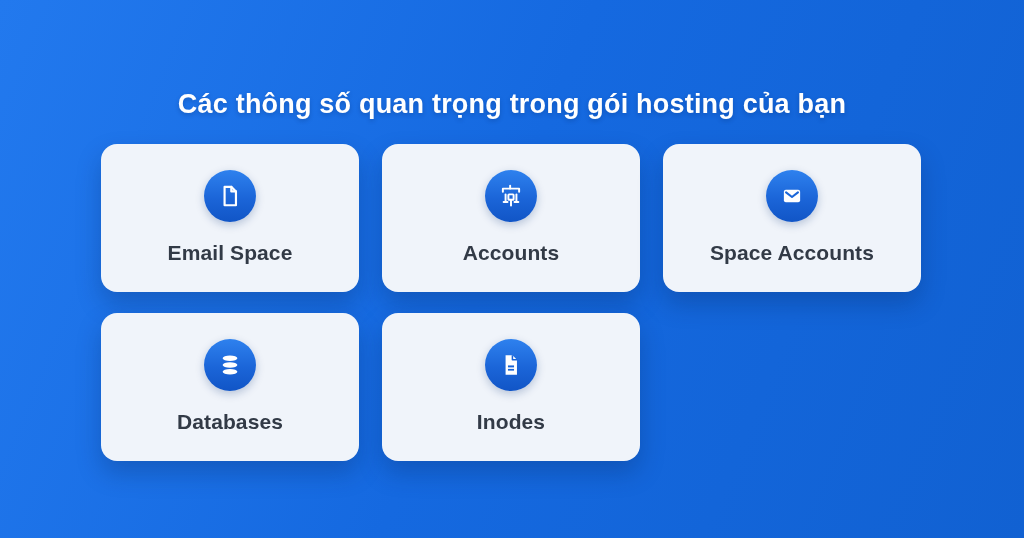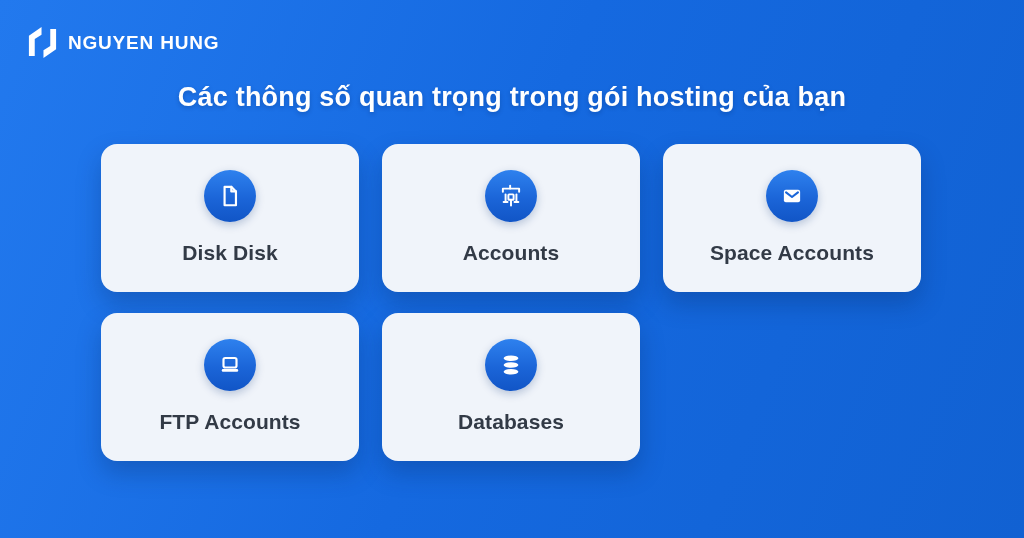--- a/index.html
+++ b/index.html
@@ -19,21 +19,21 @@
     position: absolute; left: 26px; top: 23px;
     display: flex; align-items: center; gap: 9px;
   }
   .logo-mark { width: 33px; height: 39px; display: block; }
   .logo-text {
     color: #ffffff; font-size: 19px; font-weight: 700;
     letter-spacing: 0.8px; white-space: nowrap;
   }
   
   .title {
-    position: absolute; top: 82px; left: 0; width: 100%;
+    position: absolute; top: 89px; left: 0; width: 100%;
     text-align: center;
     color: #ffffff; font-size: 27px; font-weight: 700;
     letter-spacing: 0.2px;
     text-shadow: 0 2px 4px rgba(6, 40, 100, 0.28);
   }
   
   .grid {
     position: absolute; left: 101px; top: 144px;
     display: grid;
     grid-template-columns: repeat(3, 258px);
@@ -58,40 +58,33 @@
     margin-top: 19px;
     color: #323a46; font-size: 21px; font-weight: 700;
     letter-spacing: 0.1px;
   }
 </style>
 </head>
 <body>
 
 <div class="canvas">
 
-  <div class="logo">
-    <svg class="logo-mark" viewBox="0 0 34 40" xmlns="http://www.w3.org/2000/svg">
-      <path d="M3 34 V13 L16 4 V12 L9 16.5 V34 Z" fill="#ffffff"></path>
-      <path d="M31 6 V27 L18 36 V28 L25 23.5 V6 Z" fill="#ffffff"></path>
-    </svg>
-    <span class="logo-text">NGUYEN HUNG</span>
-  </div>
 
   <div class="title">Các thông số quan trọng trong gói hosting của bạn</div>
 
   <div class="grid">
 
     <div class="card">
       <div class="icon-circle">
         <svg width="26" height="26" viewBox="0 0 24 24" fill="none" stroke="#ffffff" stroke-width="2" stroke-linejoin="round" stroke-linecap="round">
           <path d="M7 3.5 h6.2 l4.3 4.3 V20.5 H7 Z"></path>
           <path d="M13.2 3.5 v4.3 h4.3"></path>
         </svg>
       </div>
-      <div class="card-label">Disk Disk</div>
+      <div class="card-label">Email Space</div>
     </div>
 
     <div class="card">
       <div class="icon-circle">
         <svg width="26" height="26" viewBox="0 0 24 24" fill="none" stroke="#ffffff" stroke-width="1.8" stroke-linecap="round" stroke-linejoin="round">
           <path d="M11.2 2.6 v2.4"></path>
           <path d="M4.5 8 V5.2 H19.5 V8"></path>
           <path d="M7 10.5 v7"></path>
             <path d="M5.2 17.5 h3.6"></path>
           <path d="M17 10.5 v7"></path>
@@ -106,36 +99,38 @@
     <div class="card">
       <div class="icon-circle">
         <svg width="26" height="26" viewBox="0 0 24 24">
           <rect x="4.5" y="6.3" width="15" height="11.4" rx="1.8" fill="#ffffff"></rect>
           <path d="M6.5 8.6 L12 12.9 L17.5 8.6" fill="none" stroke="#1a66d9" stroke-width="1.9" stroke-linecap="round" stroke-linejoin="round"></path>
         </svg>
       </div>
       <div class="card-label">Space Accounts</div>
     </div>
 
-    <div class="card">
-      <div class="icon-circle">
-        <svg width="26" height="26" viewBox="0 0 24 24">
-          <rect x="6" y="5.5" width="12" height="8.8" rx="1.6" fill="none" stroke="#ffffff" stroke-width="2"></rect>
-          <rect x="4.4" y="15.8" width="15.2" height="2.5" rx="1.2" fill="#ffffff"></rect>
-        </svg>
-      </div>
-      <div class="card-label">FTP Accounts</div>
-    </div>
 
     <div class="card">
       <div class="icon-circle">
         <svg width="26" height="26" viewBox="0 0 24 24">
           <ellipse cx="12" cy="5.8" rx="6.8" ry="2.5" fill="#ffffff"></ellipse>
           <ellipse cx="12" cy="12" rx="6.8" ry="2.5" fill="#ffffff"></ellipse>
           <ellipse cx="12" cy="18.2" rx="6.8" ry="2.5" fill="#ffffff"></ellipse>
         </svg>
       </div>
       <div class="card-label">Databases</div>
     </div>
 
+    <div class="card">
+      <div class="icon-circle">
+        <svg width="26" height="26" viewBox="0 0 24 24">
+          <path d="M7 3 h6.3 l4.2 4.2 V21 H7 Z" fill="#ffffff"></path>
+          <path d="M13.3 3 v4.2 h4.2" fill="none" stroke="#1763d8" stroke-width="1.4" stroke-linejoin="round"></path>
+          <rect x="9.2" y="12.4" width="5.6" height="1.8" fill="#1763d8"></rect>
+          <rect x="9.2" y="15.6" width="5.6" height="1.6" fill="#1763d8"></rect>
+        </svg>
+      </div>
+      <div class="card-label">Inodes</div>
+    </div>
 
   </div>
 </div>
 
 </body></html>

